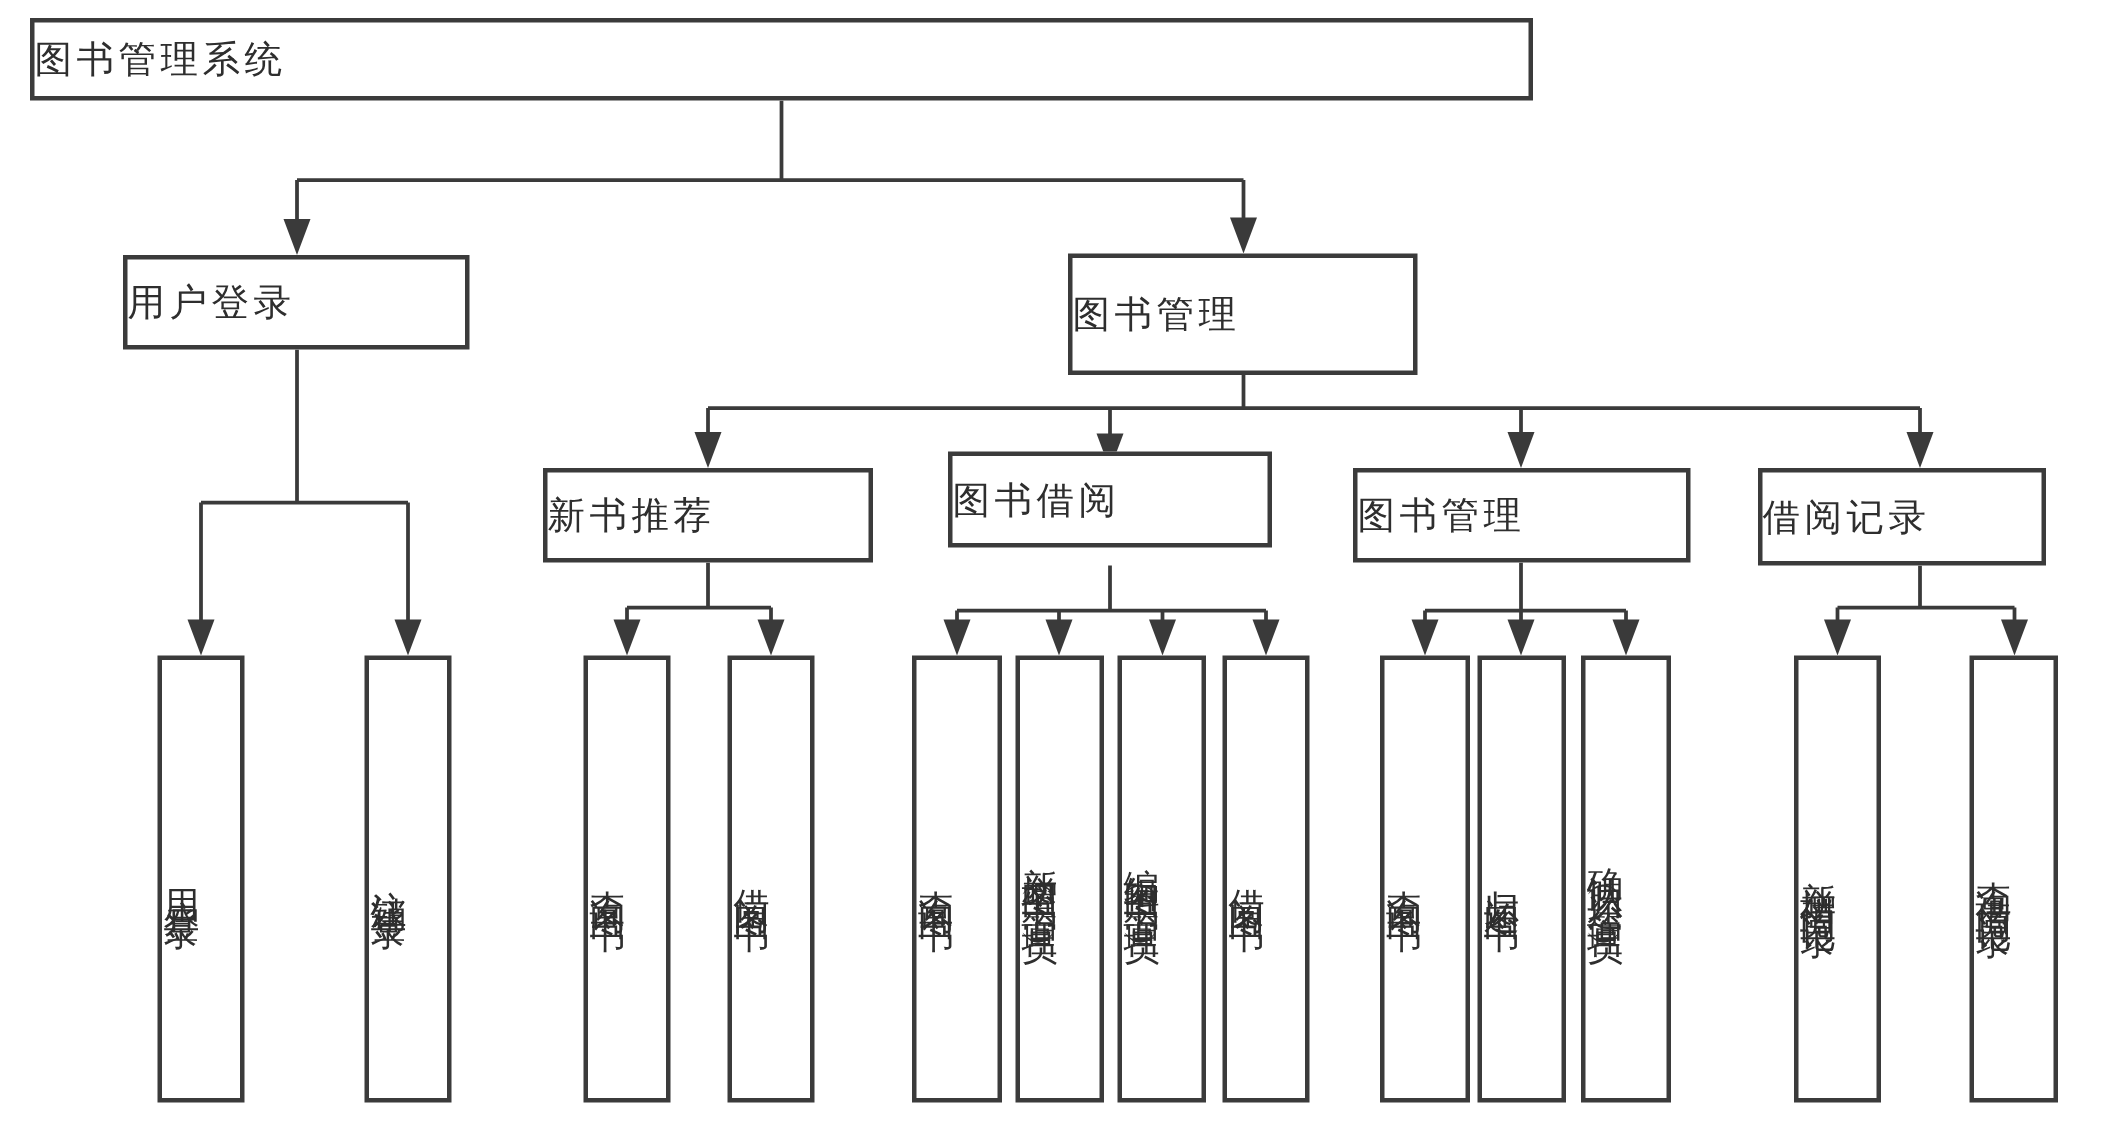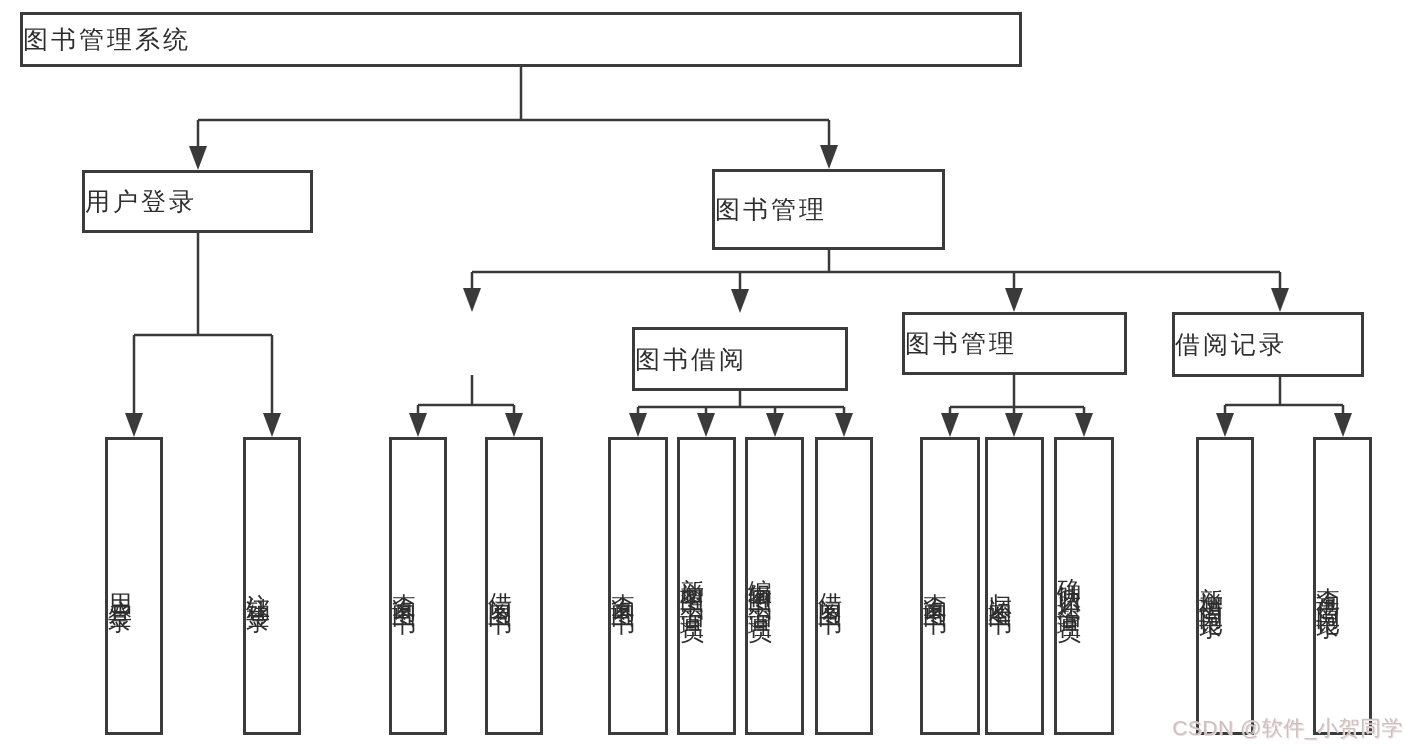--- a/index.html
+++ b/index.html
@@ -91,21 +91,24 @@
     <span class="lbl">图书管理系统</span>
   </div>
 
   <div class="hbox" style="left:82px;top:170px;width:231px;height:63px">
     <span class="lbl">用户登录</span>
   </div>
   <div class="hbox" style="left:712px;top:169px;width:233px;height:81px">
     <span class="lbl">图书管理</span>
   </div>
 
-  <div class="hbox" style="left:632px;top:327px;width:216px;height:64px">
+  <div class="hbox" style="left:362px;top:312px;width:220px;height:63px">
+    <span class="lbl">新书推荐</span>
+  </div>
+  <div class="hbox" style="left:632px;top:301px;width:216px;height:64px">
     <span class="lbl">图书借阅</span>
   </div>
   <div class="hbox" style="left:902px;top:312px;width:225px;height:63px">
     <span class="lbl">图书管理</span>
   </div>
   <div class="hbox" style="left:1172px;top:312px;width:192px;height:65px">
     <span class="lbl">借阅记录</span>
   </div>
 
   <div class="vbox" style="left:105px;top:437px;width:58px;height:298px">
@@ -145,15 +148,14 @@
     <span class="lbl">确认归还（管理员）</span>
   </div>
 
   <div class="vbox" style="left:1196px;top:437px;width:58px;height:298px">
     <span class="lbl">新增借阅记录</span>
   </div>
   <div class="vbox" style="left:1313px;top:437px;width:59px;height:298px">
     <span class="lbl">查询借阅记录</span>
   </div>
 
-  <div class="watermark">CSDN @软件_小贺同学</div>
 
 </div>
 
 </body></html>

